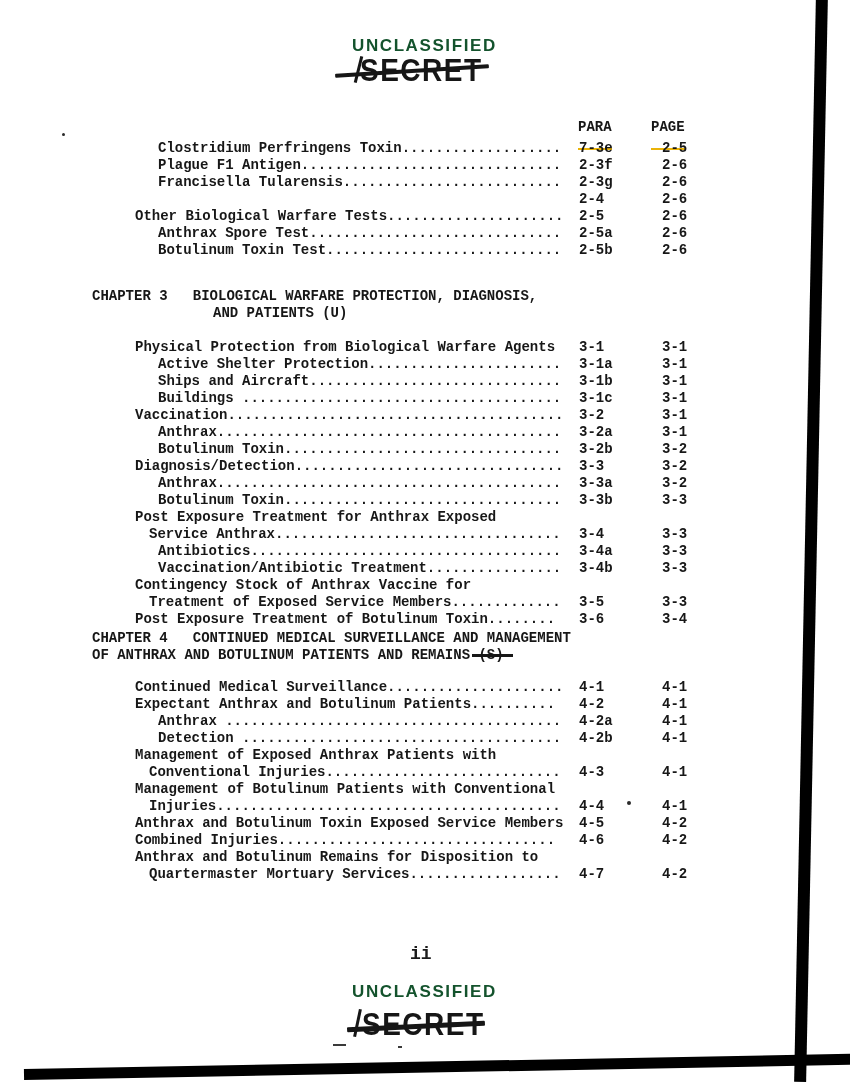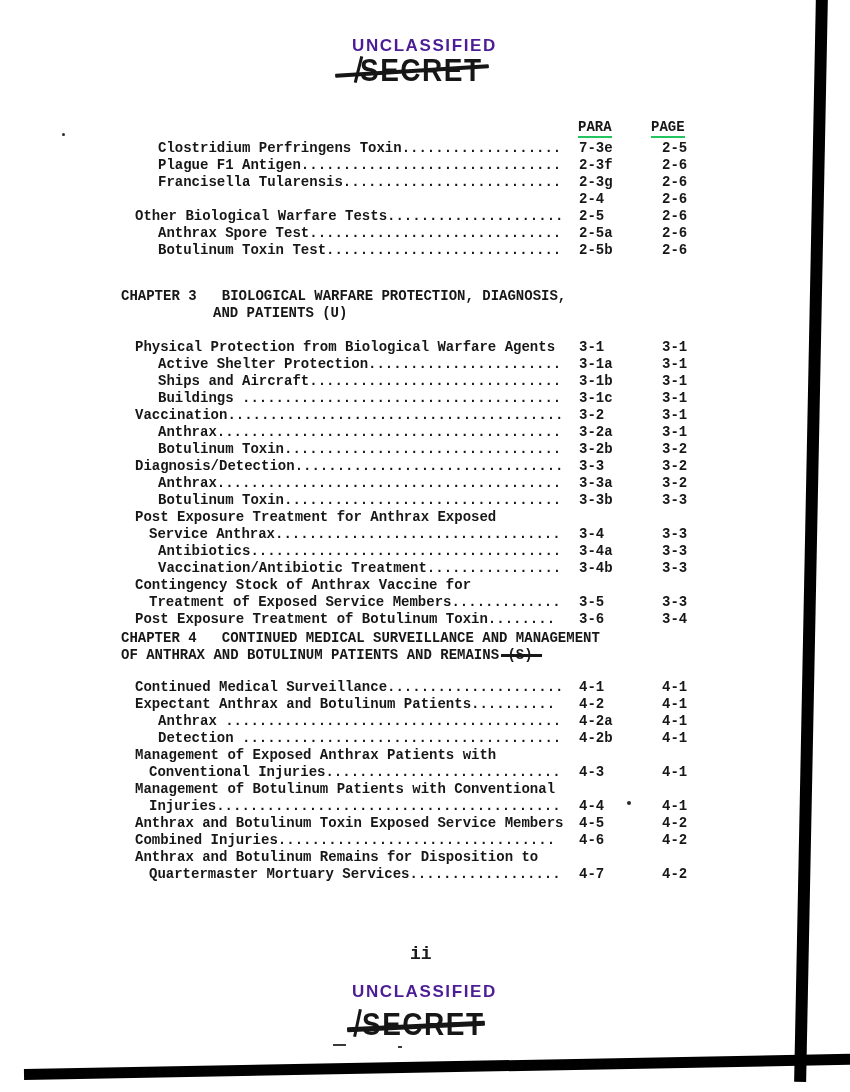--- a/index.html
+++ b/index.html
@@ -6,44 +6,44 @@
   body{
     width:850px;height:1092px;position:relative;overflow:hidden;
     background:#ffffff;color:#1b1b1b;
     font-family:"Liberation Mono","DejaVu Sans Mono",monospace;
   }
   .page{position:absolute;inset:0;}
   
   .unclass{
     position:absolute;
     font-family:"Liberation Sans","DejaVu Sans",sans-serif;
-    font-weight:bold;font-size:17px;letter-spacing:1.6px;color:#4c1d95;
+    font-weight:bold;font-size:17px;letter-spacing:1.6px;color:#14532d;
   }
   .secret{
     position:absolute;
     font-family:"Liberation Sans","DejaVu Sans",sans-serif;
     font-weight:bold;font-size:28px;letter-spacing:1.5px;color:#161616;
     transform:scaleY(1.12);transform-origin:top left;
   }
   .strike{position:absolute;background:#161616;border-radius:1px;}
   .slash{position:absolute;background:#161616;}
   
   .toc{
     position:absolute;left:92px;top:0;width:720px;height:100%;
     font-size:14px;font-weight:bold;line-height:17px;color:#171717;
   }
   .colhead{
     position:absolute;top:119px;
-    border-bottom:2px solid #22c55e;padding-bottom:0px;
+    border-bottom:2px solid #eab308;padding-bottom:12px;
     white-space:pre;
   }
   .section{position:absolute;left:0;width:100%;}
   .line{position:relative;height:17px;white-space:pre;}
   .t{display:inline-block;}
-  .t-chapter{padding-left:0;margin-left:29px;}
+  .t-chapter{padding-left:0;}
   .t-chapter-cont{padding-left:121px;}
   .t-l1{padding-left:43px;}
   .t-l2{padding-left:66px;}
   .t-cont{padding-left:57px;}
   .para{position:absolute;left:487px;top:0;white-space:pre;}
   .page-ref{position:absolute;left:570px;top:0;white-space:pre;}
   .struck{position:relative;display:inline-block;}
   .struck::after{
     content:'';position:absolute;left:-6px;right:-9px;top:7px;height:3px;background:#171717;
   }

